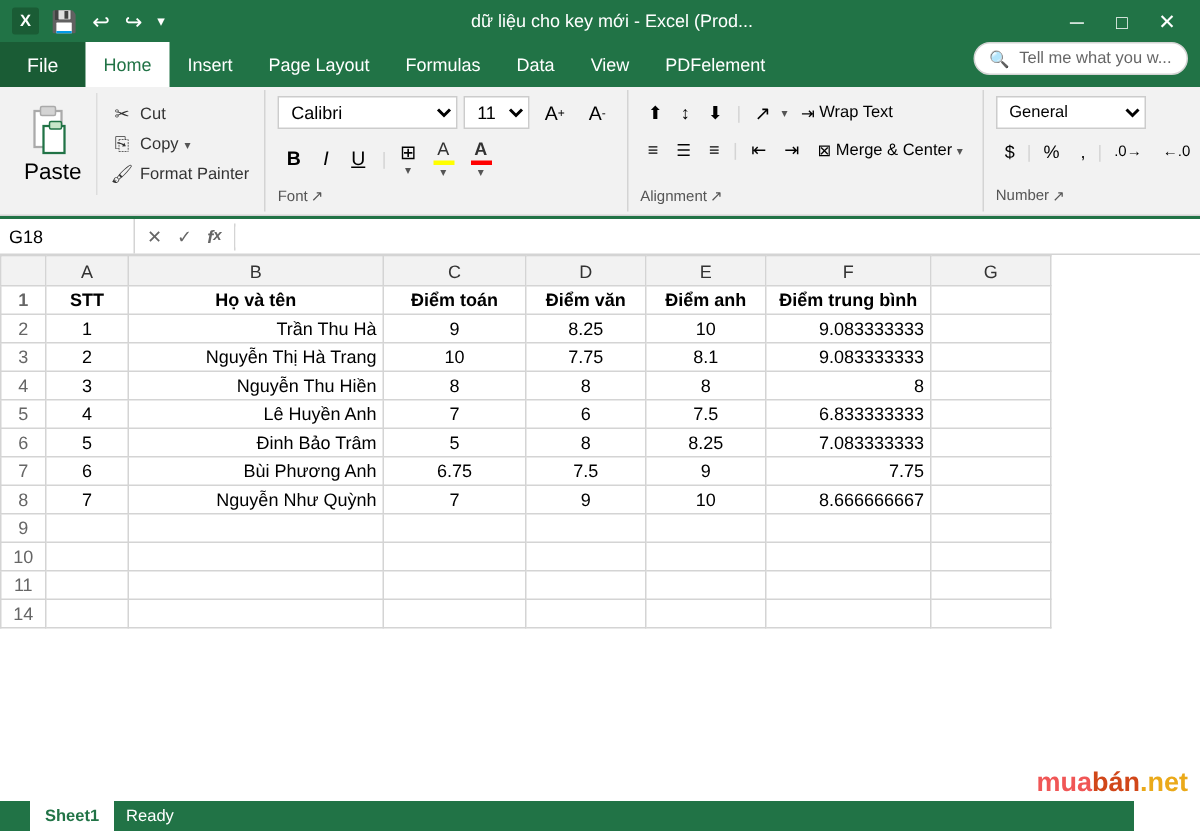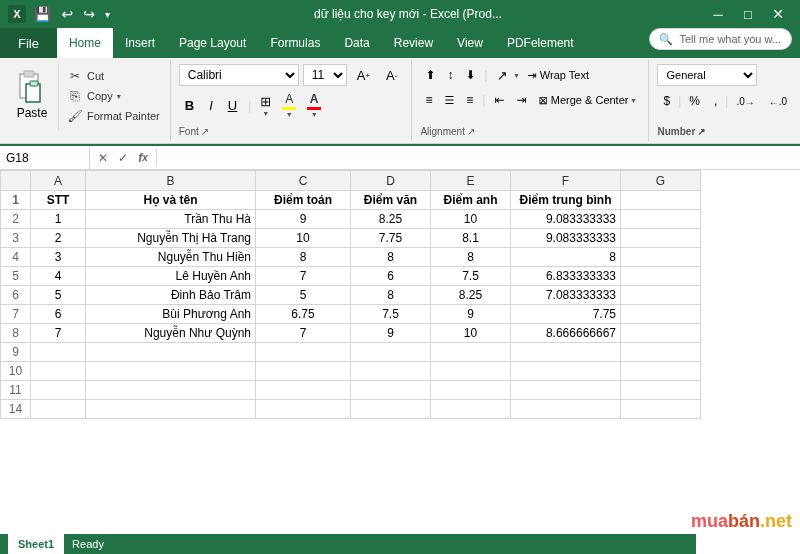--- a/index.html
+++ b/index.html
@@ -292,25 +292,25 @@
     .cell-right { text-align: right; }
     .cell-left { text-align: right; }
 
     
     .status-bar {
       background: #217346;
       color: #fff;
       height: 20px;
       display: flex;
       align-items: center;
-      padding: 0 8px;
+      padding: 0 20px;
       font-size: 11px;
       position: fixed;
       bottom: 0;
-      width: 696px;
+      width: 756px;
     }
 
     
     .watermark {
       position: fixed;
       bottom: 22px;
       right: 8px;
       font-size: 18px;
       font-weight: bold;
       color: #e8a000;
@@ -371,21 +371,20 @@
   </div>
 </div>
 
 <div class="menu-bar">
   <div class="menu-file">File</div>
   <div class="menu-item active">Home</div>
   <div class="menu-item">Insert</div>
   <div class="menu-item">Page Layout</div>
   <div class="menu-item">Formulas</div>
   <div class="menu-item">Data</div>
-  <div class="menu-item">Review</div>
   <div class="menu-item">View</div>
   <div class="menu-item">PDFelement</div>
   <div class="tell-me-box">
     <span>🔍</span>
     <span>Tell me what you w...</span>
   </div>
 </div>
 
 <div class="ribbon-wrapper">
   <div class="ribbon">
@@ -394,21 +393,21 @@
       <div style="display:flex;flex-direction:column;align-items:center;padding-right:4px;border-right:1px solid #ddd;margin-right:4px;height:68px;justify-content:flex-start;padding-top:4px;">
         <div class="paste-btn">
           <div class="paste-icon-big">
             <svg width="32" height="36" viewBox="0 0 32 36">
               <rect x="4" y="4" width="18" height="24" fill="#fff" stroke="#aaa" stroke-width="1.5"></rect>
               <rect x="8" y="1" width="10" height="6" rx="1" fill="#d4d4d4" stroke="#aaa" stroke-width="1"></rect>
               <rect x="10" y="14" width="14" height="18" fill="#fff" stroke="#217346" stroke-width="1.5"></rect>
               <rect x="14" y="11" width="8" height="5" rx="1" fill="#c8e6c9" stroke="#217346" stroke-width="1"></rect>
             </svg>
           </div>
-          <span style="font-size:12px;">Paste</span>
+          <span style="font-size:15px;">Paste</span>
         </div>
       </div>
       <div class="clipboard-buttons">
         <div class="clip-btn">
           <span class="clip-icon">✂</span>
           <span>Cut</span>
         </div>
         <div class="clip-btn">
           <span class="clip-icon">⎘</span>
           <span>Copy</span>
@@ -500,21 +499,21 @@
       </select>
       <div class="number-btns">
         <button class="num-btn">$</button>
         <span style="color:#d4d4d4;">|</span>
         <button class="num-btn">%</button>
         <button class="num-btn">,</button>
         <span style="color:#d4d4d4;">|</span>
         <button class="num-btn" style="font-size:10px;">.0→</button>
         <button class="num-btn" style="font-size:10px;">←.0</button>
       </div>
-      <div style="font-size:10px;color:#555;margin-top:auto;display:flex;align-items:flex-start;gap:2px;font-weight:bold;">
+      <div style="font-size:10px;color:#555;margin-top:auto;display:flex;align-items:flex-start;gap:2px;">
         <span>Number</span>
         <span style="cursor:pointer;">↗</span>
       </div>
     </div>
   </div>
 </div>
 
 <div class="formula-bar">
   <div class="cell-ref">G18</div>
   <div class="formula-icons">

